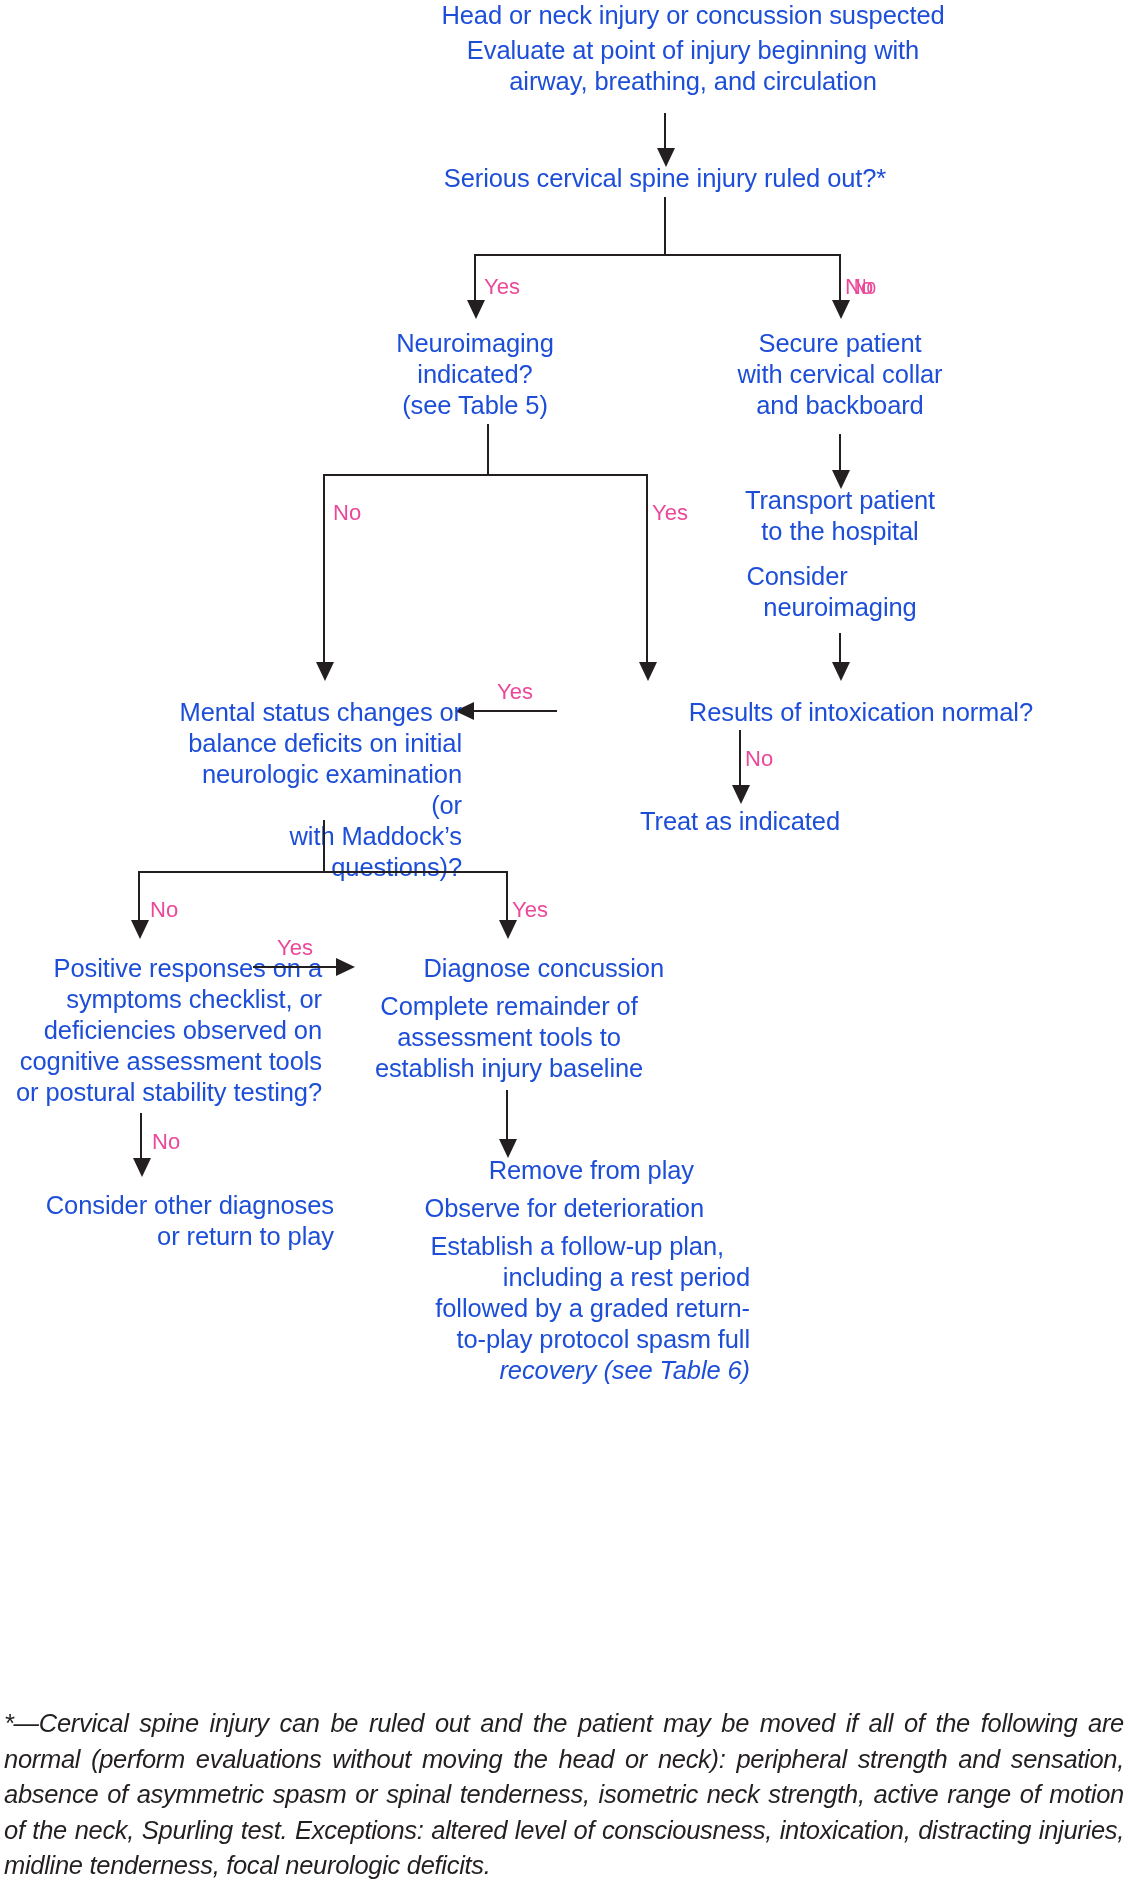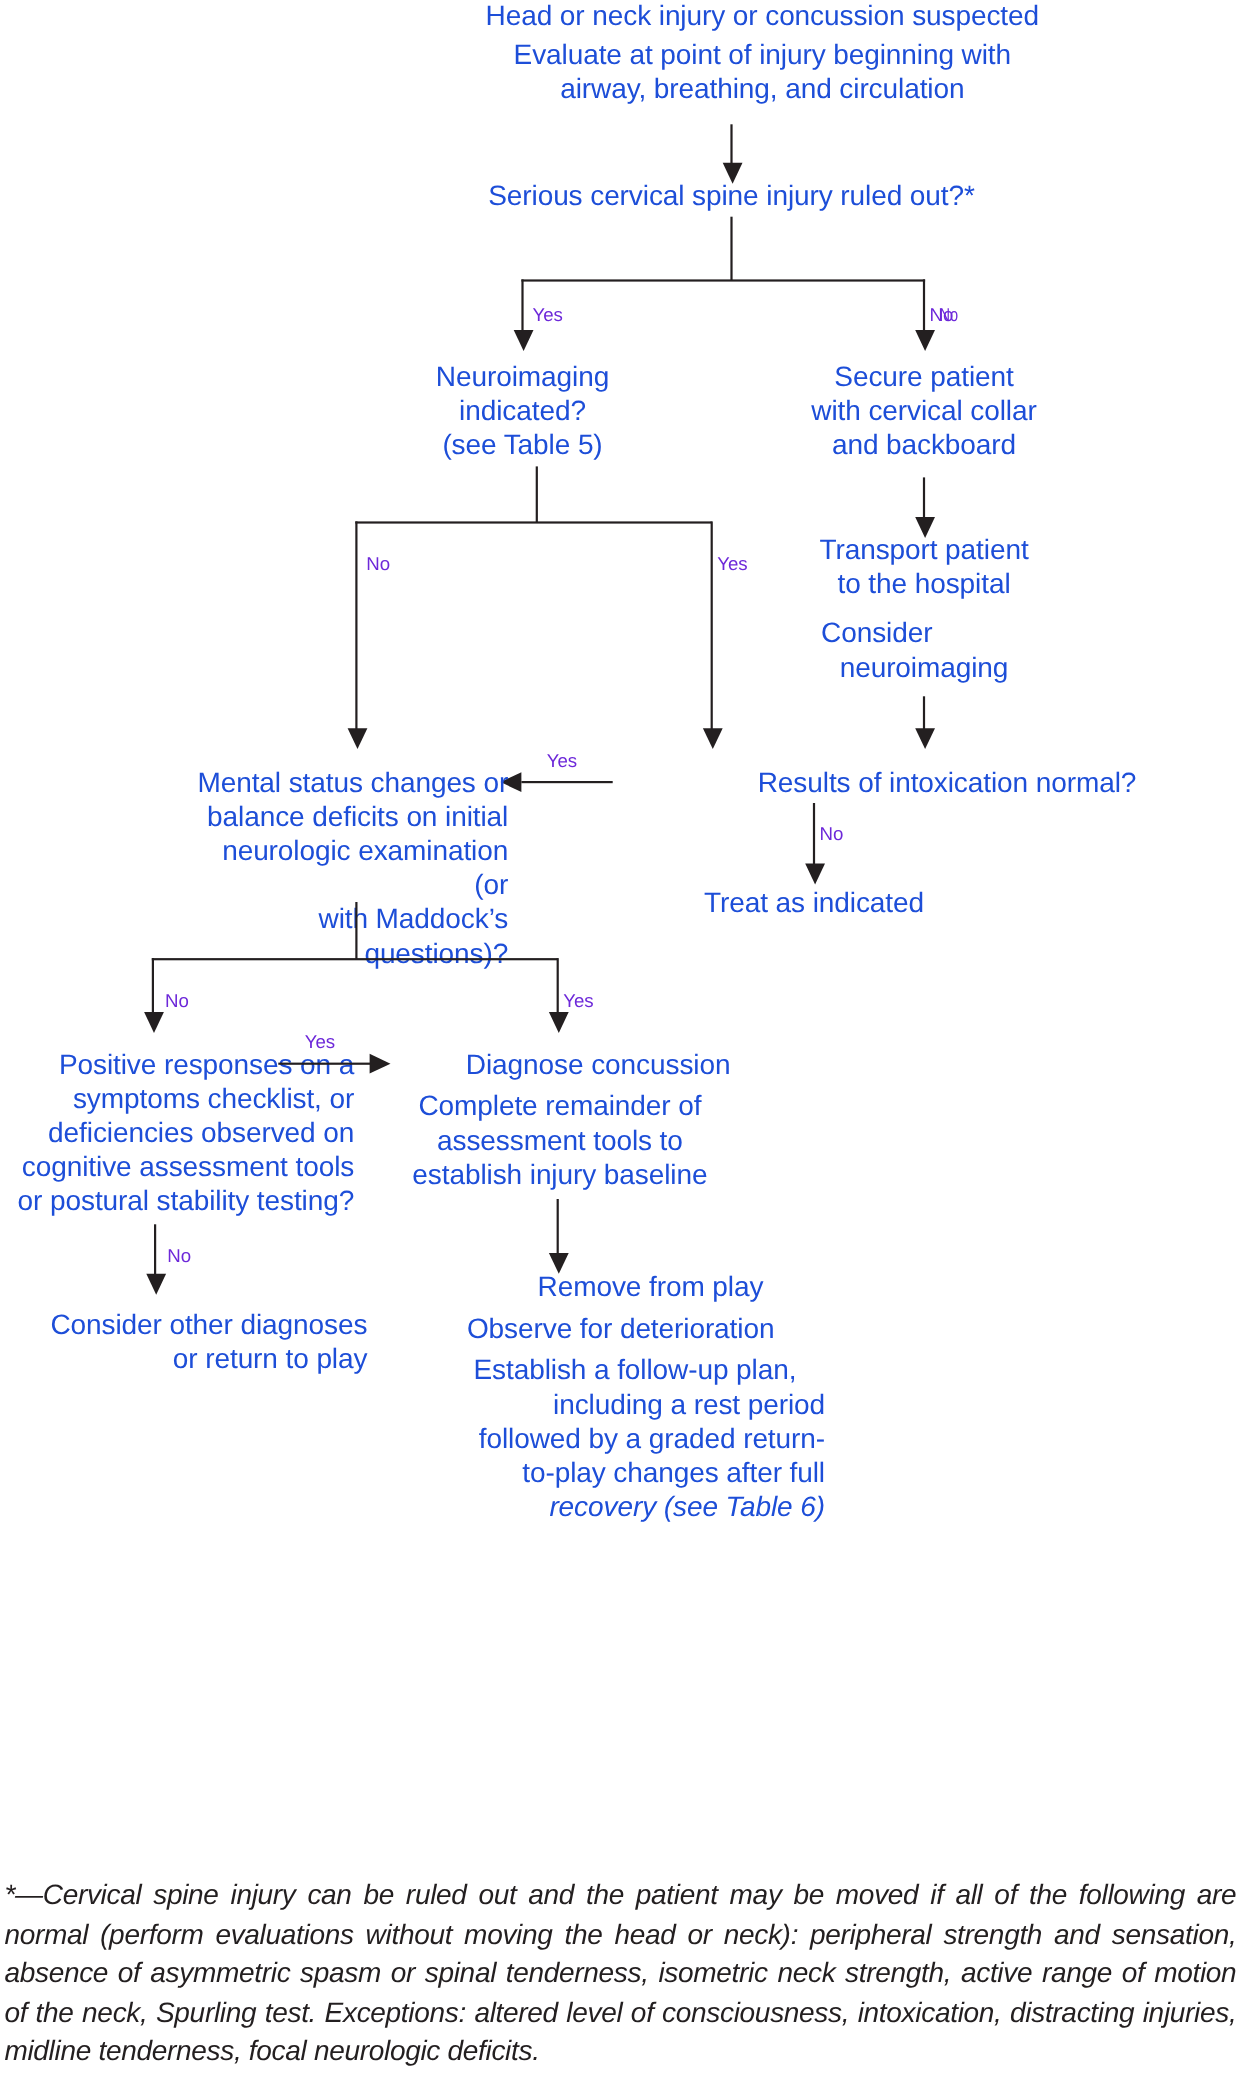--- a/index.html
+++ b/index.html
@@ -23,23 +23,23 @@
     font-size: 25.5px;
     line-height: 31px;
     color: #1d4ed8;
     white-space: pre-line;
     letter-spacing: -0.1px;
   }
   .ctr   { text-align: center; }
   .left  { text-align: right; }
   .edgelabel {
     position: absolute;
-    font-size: 17px;
+    font-size: 22px;
     line-height: 27px;
-    color: #6d28d9;
+    color: #ec4899;
   }
   
   .dbl {
     position: relative;
     display: inline-block;
   }
   .dbl .a, .dbl .b {
     display: inline-block;
   }
   .dbl .b {
@@ -213,18 +213,18 @@
   <div class="vline" style="left:506px; top:1090px; height:56px;"></div>
   <div class="arrow-down" style="left:499px; top:1139px;"></div>
 
   <div class="node left" style="left:364px; top:1155px; width:330px;">Remove from play</div>
 
   <div class="node left" style="left:364px; top:1193px; width:340px;">Observe for deterioration</div>
 
   <div class="node left" style="left:364px; top:1231px; width:360px;">Establish a follow-up plan,</div>
   <div class="node left" style="left:390px; top:1262px; width:360px;">including a rest period</div>
   <div class="node left" style="left:390px; top:1293px; width:360px;">followed by a graded return-</div>
-  <div class="node left" style="left:390px; top:1324px; width:360px;">to-play changes after full</div>
+  <div class="node left" style="left:390px; top:1324px; width:360px;">to-play protocol spasm full</div>
   <div class="node left" style="left:390px; top:1355px; width:360px;font-style:italic;">recovery (see Table 6)</div>
 
   <div class="footnote">*—Cervical spine injury can be ruled out and the patient may be moved if all of the following are normal (perform evaluations without moving the head or neck): peripheral strength and sensation, absence of asymmetric spasm or spinal tenderness, isometric neck strength, active range of motion of the neck, Spurling test. Exceptions: altered level of consciousness, intoxication, distracting injuries, midline tenderness, focal neurologic deficits.</div>
 
 </div>
 
 </body></html>

